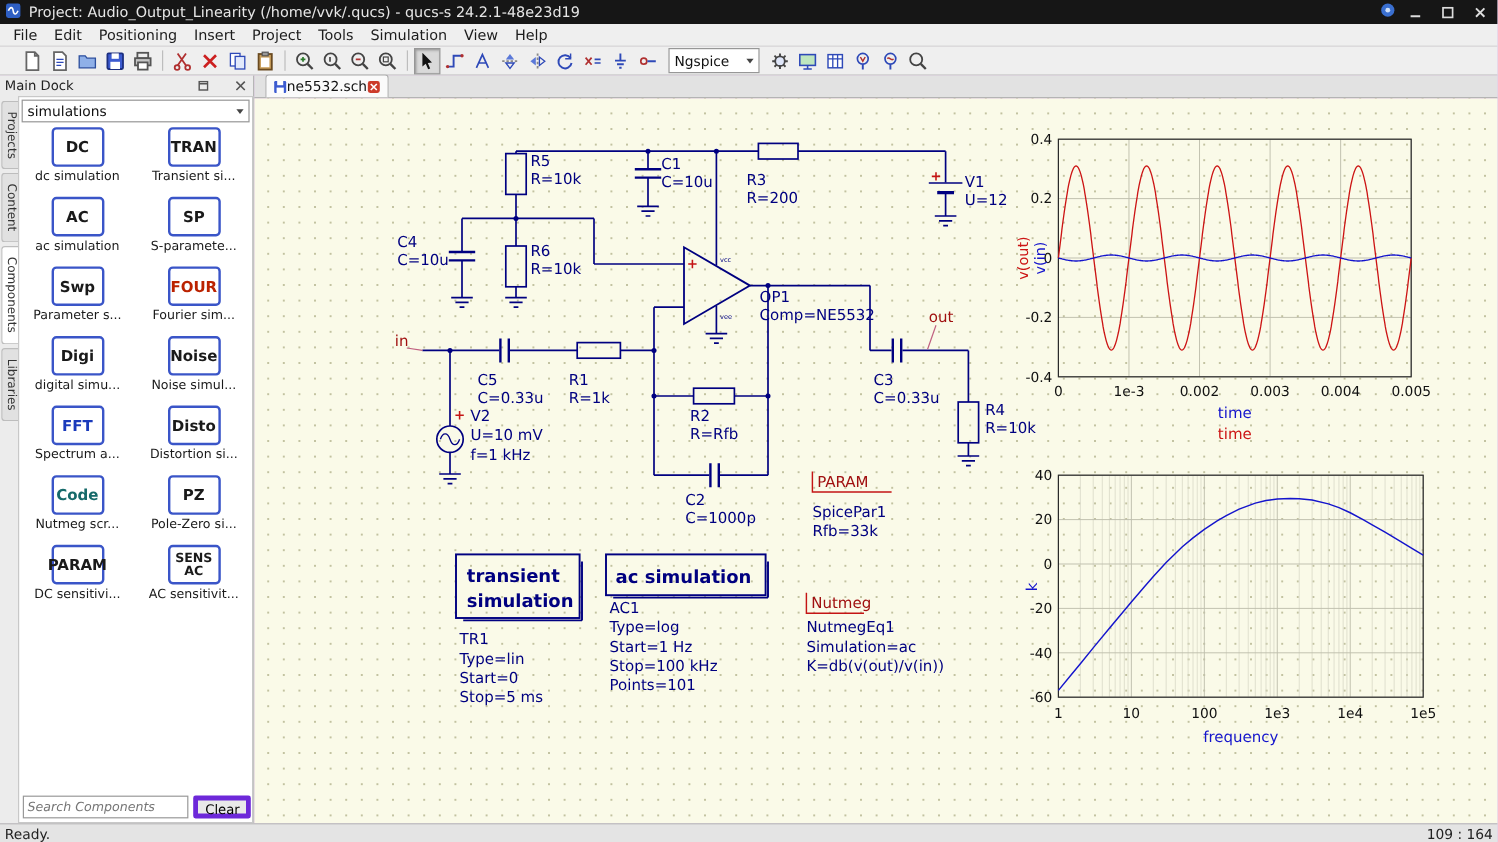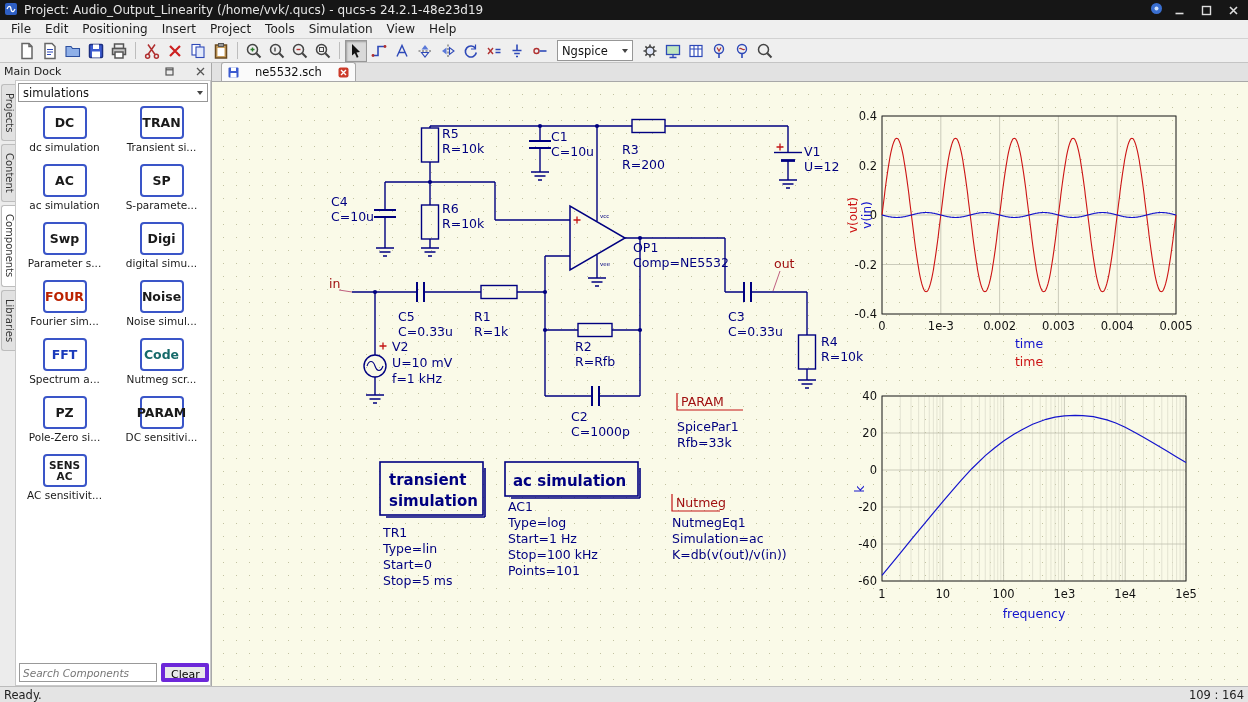--- a/index.html
+++ b/index.html
@@ -52,21 +52,21 @@
   .search-row{position:absolute;left:3px;right:3px;bottom:3px;display:flex;gap:4px;}
   .search-row input{flex:1;height:17px;font-size:10.5px;border:1px solid #999;padding:0 3px;
     font-family:"DejaVu Sans","Liberation Sans",sans-serif;font-style:italic;}
   .search-row button{width:48px;height:19px;font-size:11px;background:#e9e9e9;border:4px solid #6d28d9;border-radius:2px;cursor:pointer;
     font-family:"DejaVu Sans","Liberation Sans",sans-serif;}
 
   
   .docarea{position:absolute;left:212px;top:63px;right:0;bottom:16px;}
   .tabbar{height:19px;background:#e2e2e2;border-bottom:1px solid #a8a8a8;display:flex;align-items:flex-end;
     padding-left:9px;box-sizing:border-box;}
-  .doc-tab{display:flex;align-items:center;gap:16px;background:#fafafa;border:1px solid #a8a8a8;border-bottom:none;
+  .doc-tab{display:flex;align-items:center;gap:0;background:#fafafa;border:1px solid #a8a8a8;border-bottom:none;
     border-radius:3px 3px 0 0;height:18px;padding:0 6px;font-size:11.5px;color:#111;cursor:pointer;}
   .canvas{position:absolute;left:0;top:19px;right:0;bottom:0;background-color:#fafae8;
     background-image:radial-gradient(circle,#c2c2a0 0.9px,rgba(0,0,0,0) 1px);
     background-size:13px 13px;background-position:5px 6px;}
   #schsvg{position:absolute;left:0;top:0;}
   #schsvg text{font-family:"DejaVu Sans","Liberation Sans",sans-serif;}
   .st{fill:#000080;font-size:12.5px;}
   .sr{fill:#a01010;font-size:12.5px;}
   .sb{fill:#000080;font-size:15px;font-weight:bold;}
   .tiny{fill:#000080;font-size:5.5px;}
@@ -361,41 +361,47 @@
             <div class="clabel">S-paramete...</div>
           </div>
           <div class="citem">
             <div class="cicon">
               <span style="color: rgb(26, 26, 26);">Swp</span>
             </div>
             <div class="clabel">Parameter s...</div>
           </div>
           <div class="citem">
             <div class="cicon">
+              <span style="color: rgb(187, 34, 0);">FOUR</span>
+            </div>
+            <div class="clabel">Fourier sim...</div>
+          </div>
+          <div class="citem">
+            <div class="cicon">
               <span style="color: rgb(26, 26, 26);">Digi</span>
             </div>
             <div class="clabel">digital simu...</div>
           </div>
           <div class="citem">
             <div class="cicon">
-              <span style="color: rgb(187, 34, 0);">FOUR</span>
-            </div>
-            <div class="clabel">Fourier sim...</div>
-          </div>
-          <div class="citem">
-            <div class="cicon">
               <span style="color: rgb(26, 26, 26);">Noise</span>
             </div>
             <div class="clabel">Noise simul...</div>
           </div>
           <div class="citem">
             <div class="cicon">
               <span style="color: rgb(26, 58, 187);">FFT</span>
             </div>
             <div class="clabel">Spectrum a...</div>
+          </div>
+          <div class="citem">
+            <div class="cicon">
+              <span style="color: rgb(26, 26, 26);">Disto</span>
+            </div>
+            <div class="clabel">Distortion si...</div>
           </div>
           <div class="citem">
             <div class="cicon">
               <span style="color: rgb(22, 106, 106);">Code</span>
             </div>
             <div class="clabel">Nutmeg scr...</div>
           </div>
           <div class="citem">
             <div class="cicon">
               <span style="color: rgb(26, 26, 26);">PZ</span>

